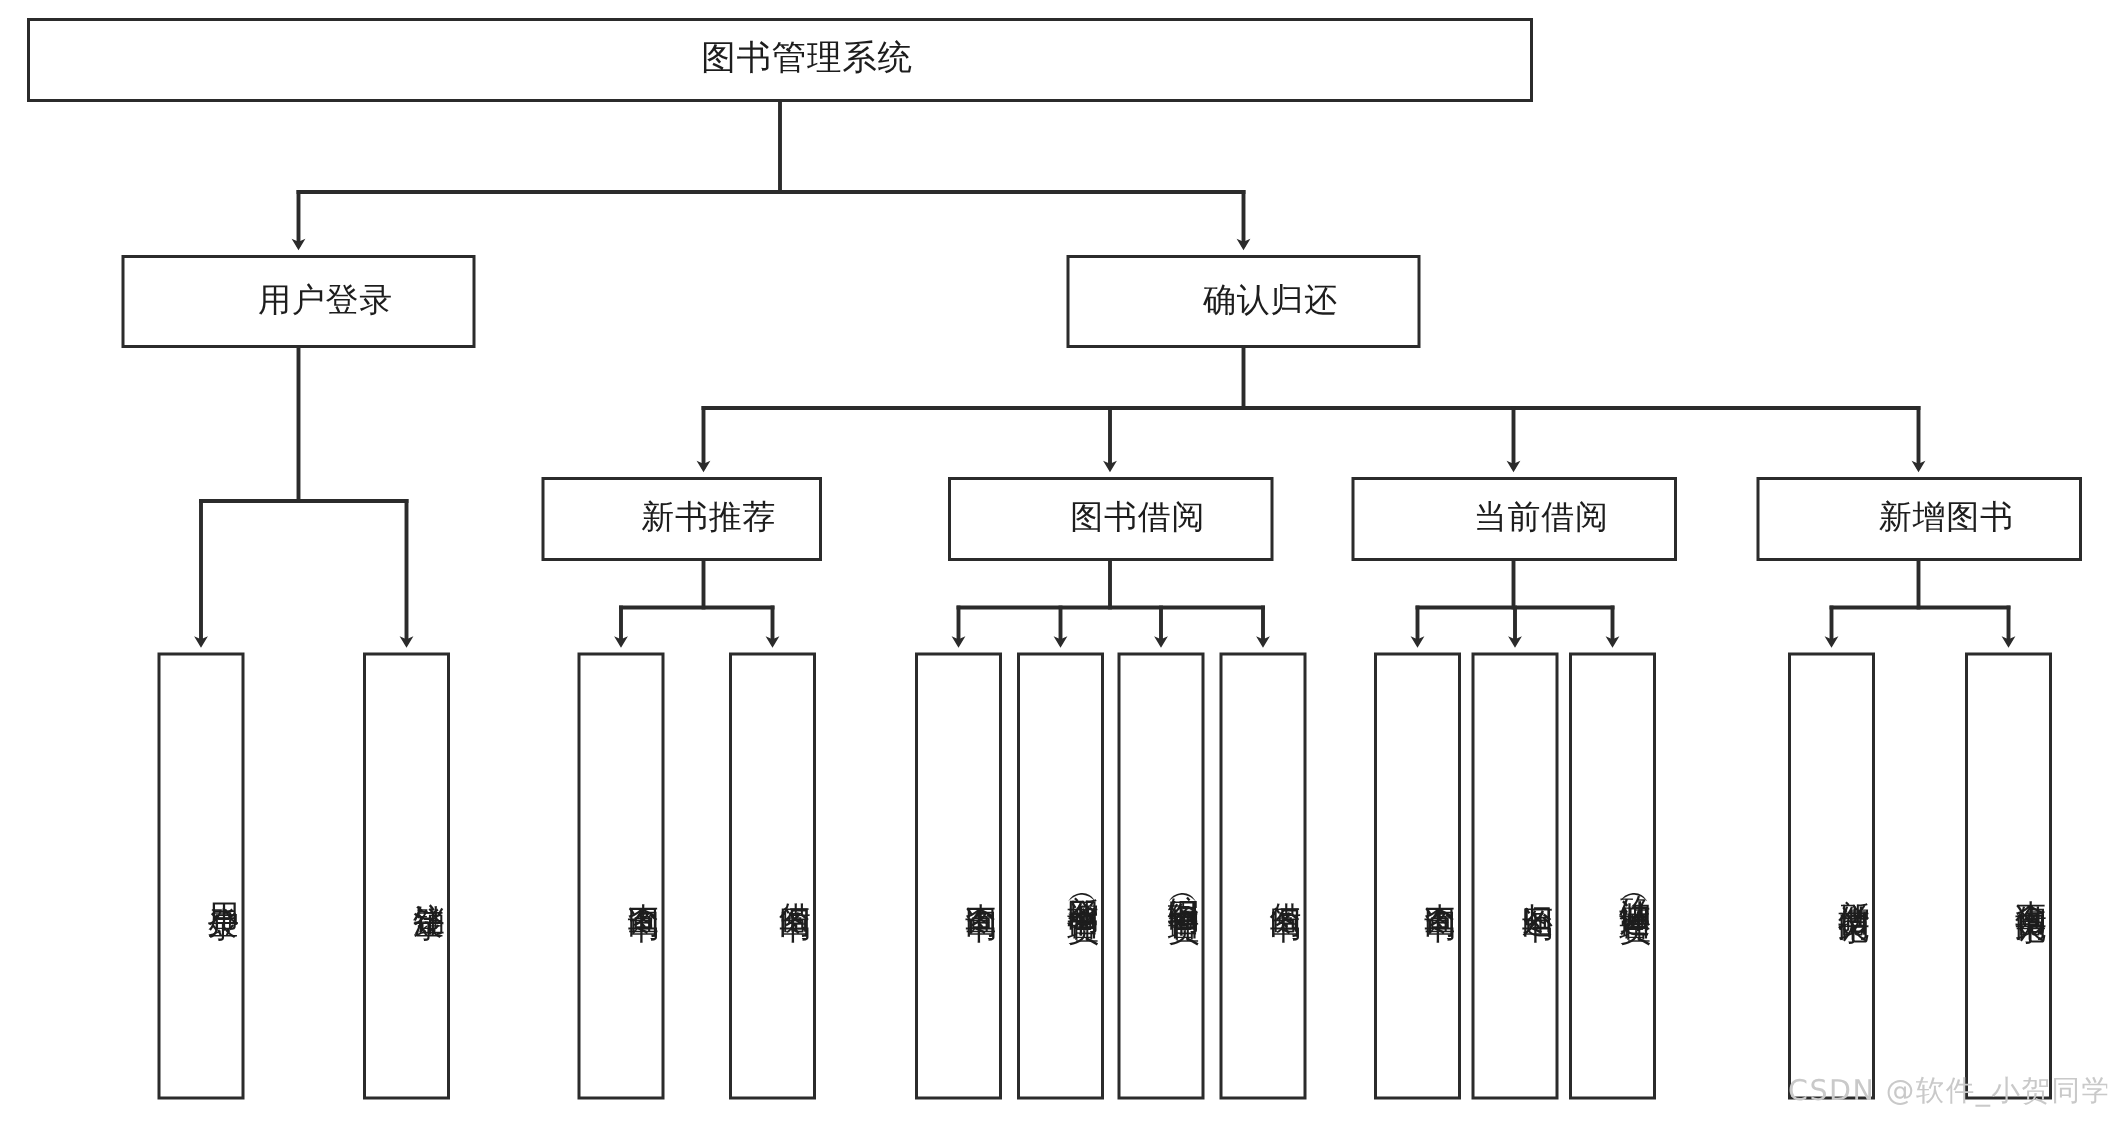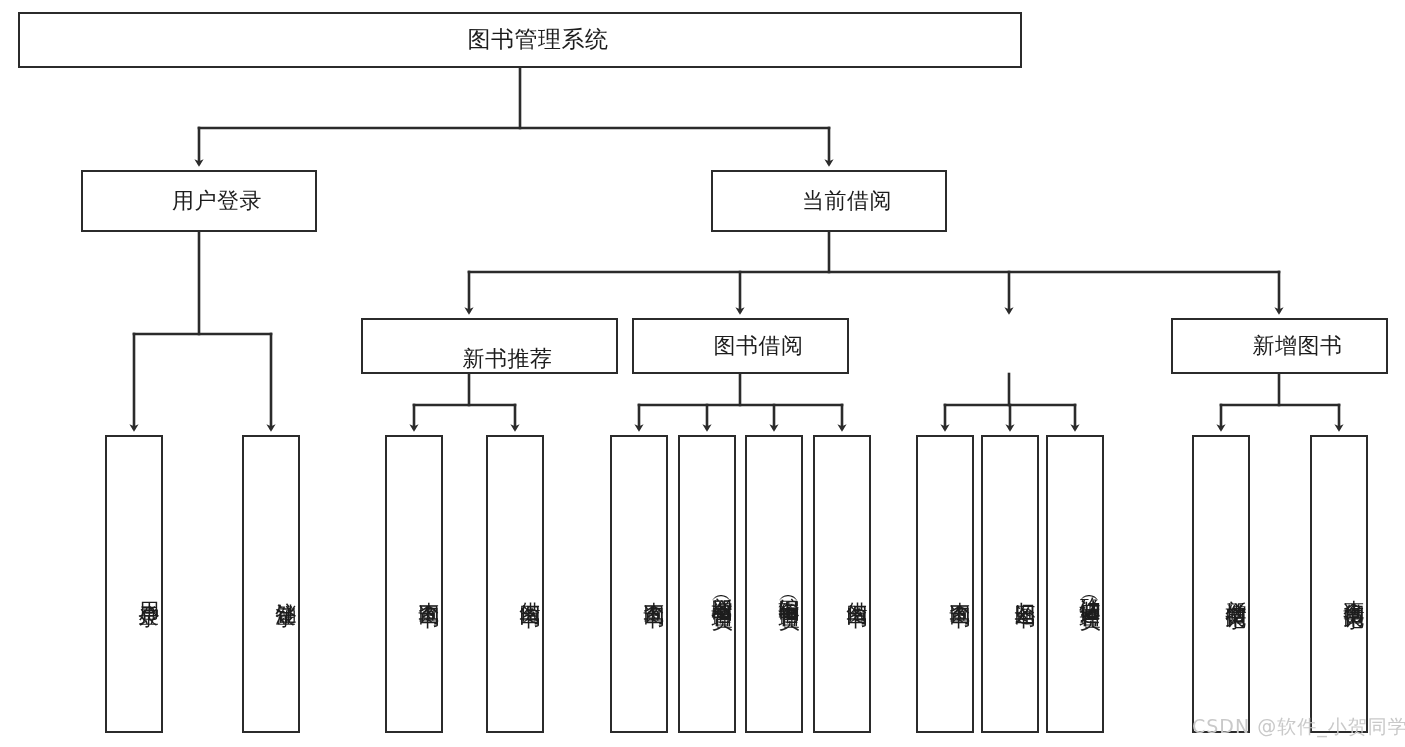--- a/index.html
+++ b/index.html
@@ -127,29 +127,32 @@
   </svg>
 
   <div class="node h root" style="left:18px; top:12px; width:1004px; height:56px;">
     <span>图书管理系统</span>
   </div>
 
   <div class="node h" style="left:81px; top:170px; width:236px; height:62px;">
     <span>用户登录</span>
   </div>
   <div class="node h" style="left:711px; top:170px; width:236px; height:62px;">
-    <span>当前借阅</span>
-  </div>
-
-  <div class="node h" style="left:361px; top:318px; width:257px; height:56px;align-items:flex-end;">
+    <span>确认归还</span>
+  </div>
+
+  <div class="node h" style="left:361px; top:318px; width:187px; height:56px;">
     <span>新书推荐</span>
   </div>
   <div class="node h" style="left:632px; top:318px; width:217px; height:56px;justify-content:center;">
     <span>图书借阅</span>
   </div>
+  <div class="node h" style="left:901px; top:318px; width:217px; height:56px;">
+    <span>当前借阅</span>
+  </div>
   <div class="node h" style="left:1171px; top:318px; width:217px; height:56px;">
     <span>新增图书</span>
   </div>
 
   <div class="node v" style="left:105px; top:435px; width:58px; height:298px;">
     <span class="vtext">用户登录</span>
   </div>
   <div class="node v" style="left:242px; top:435px; width:58px; height:298px;">
     <span class="vtext">注销登录</span>
   </div>

